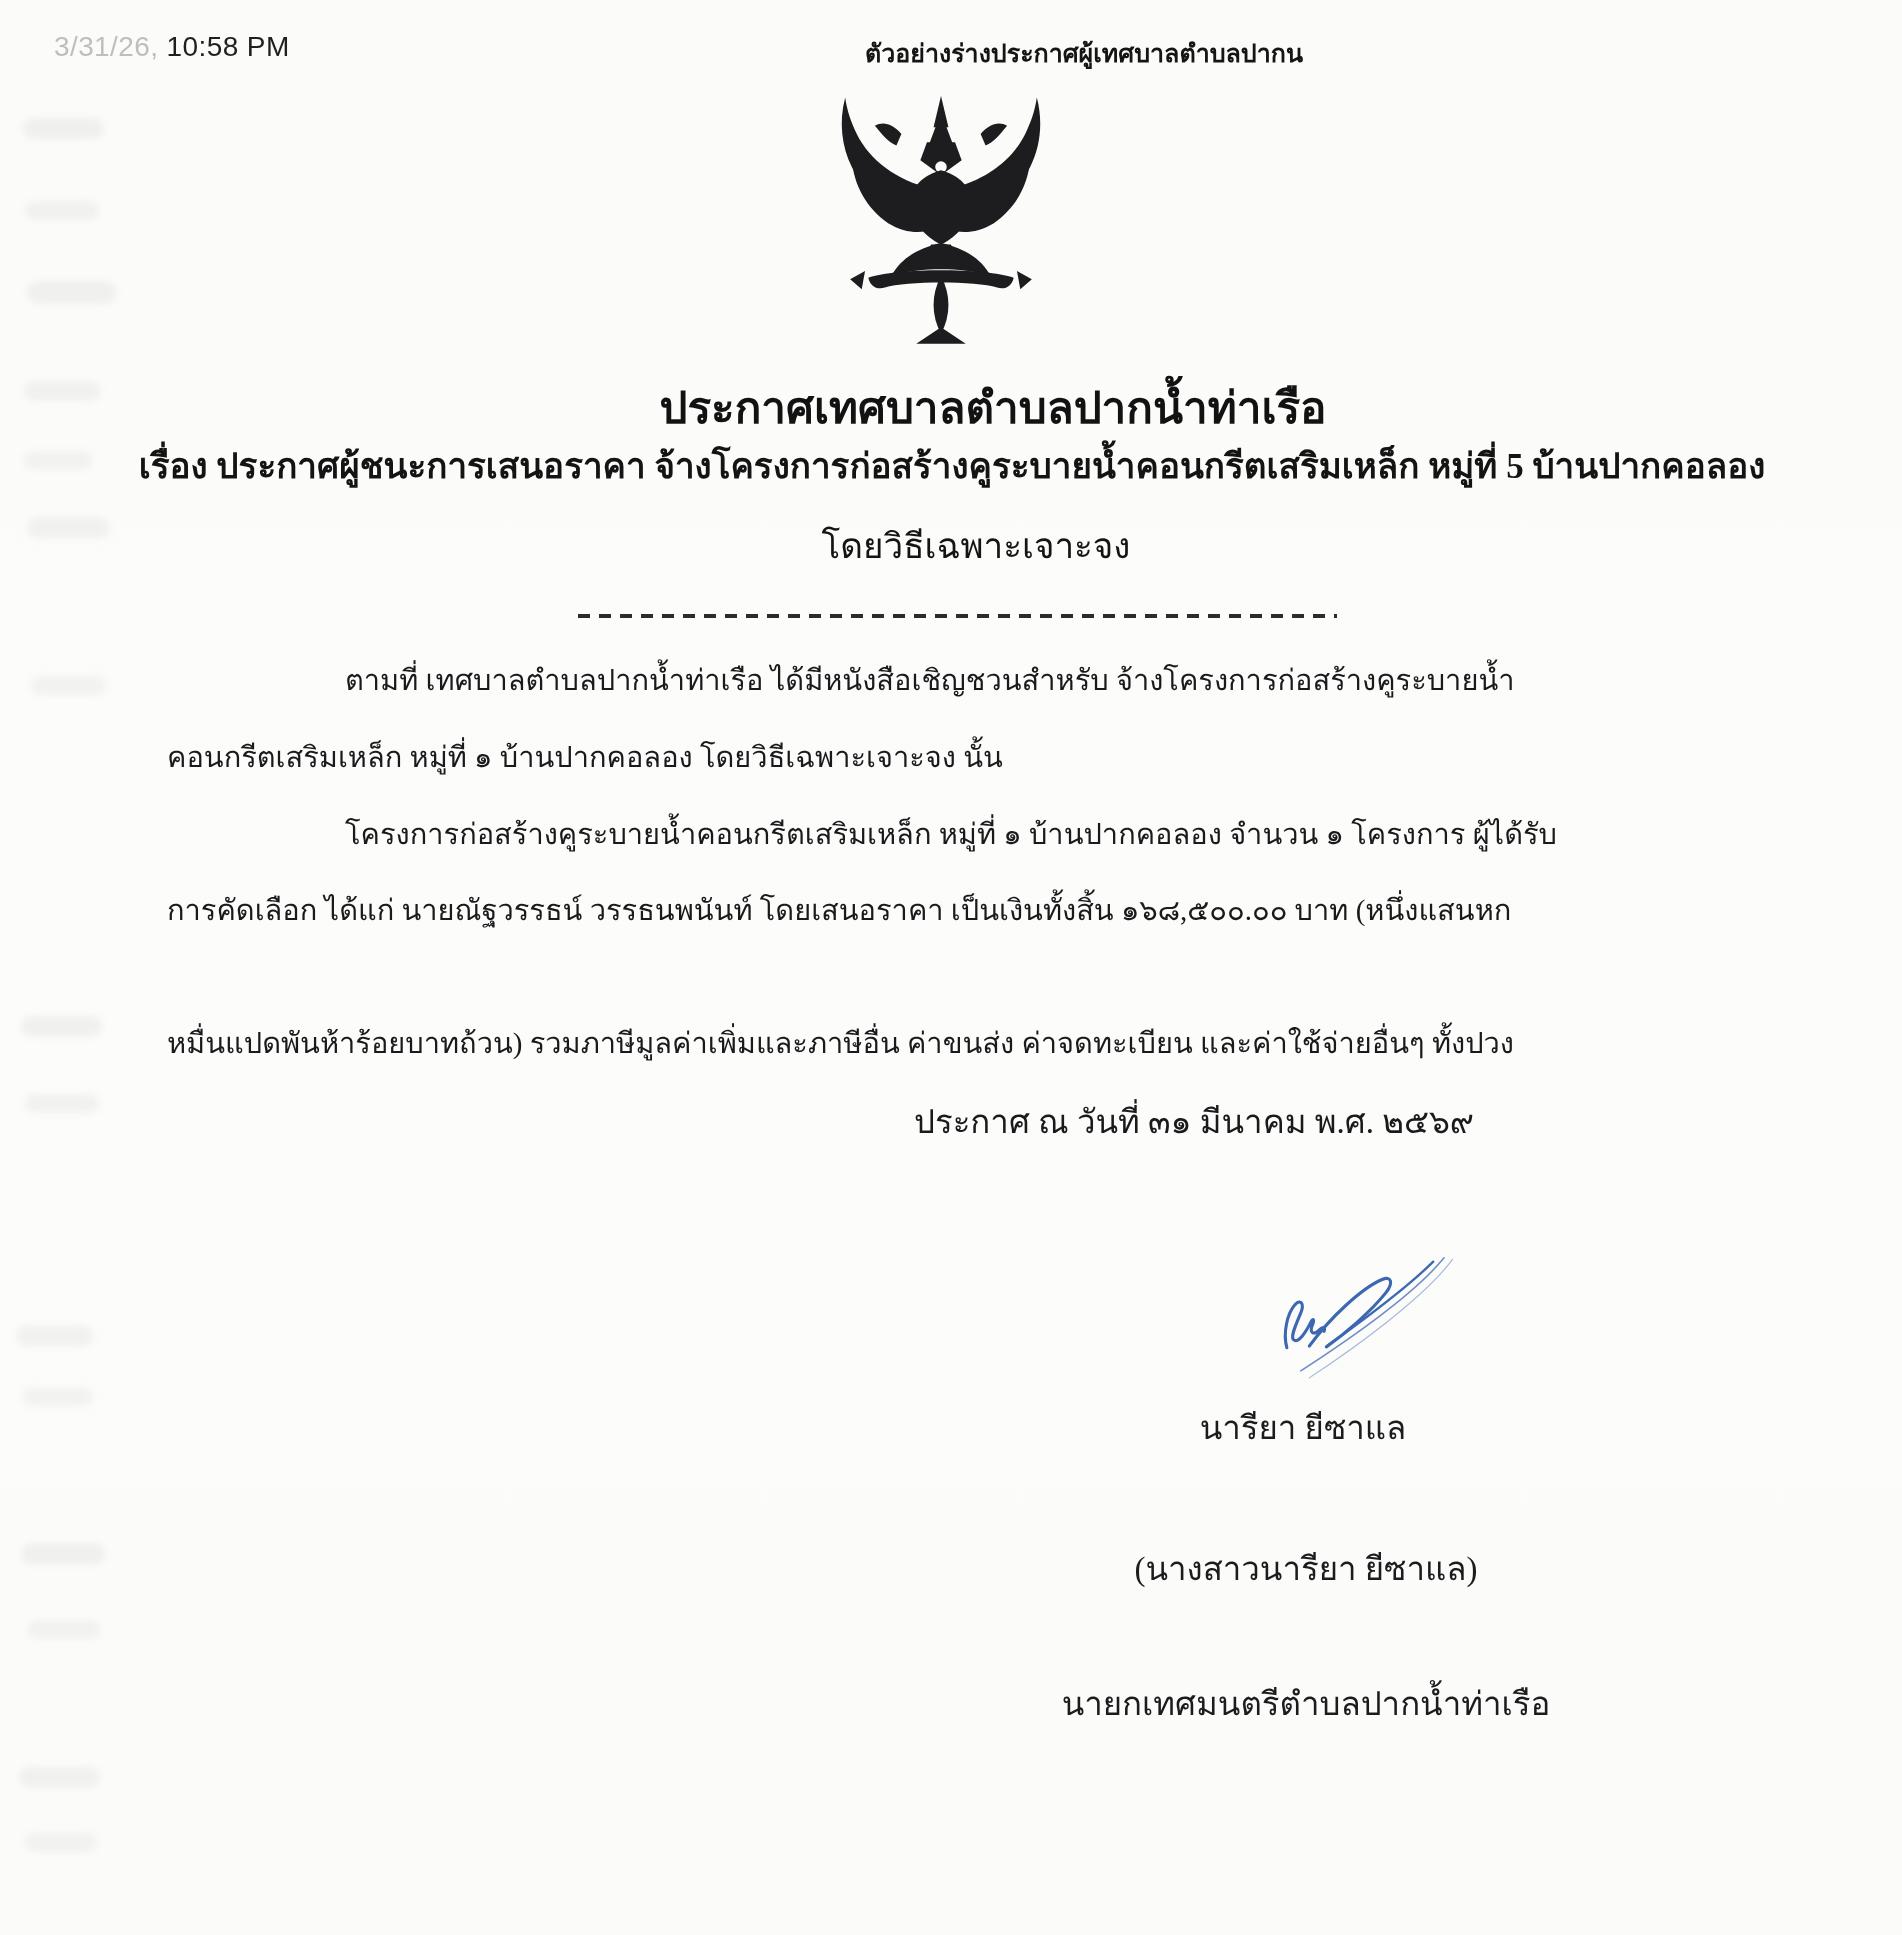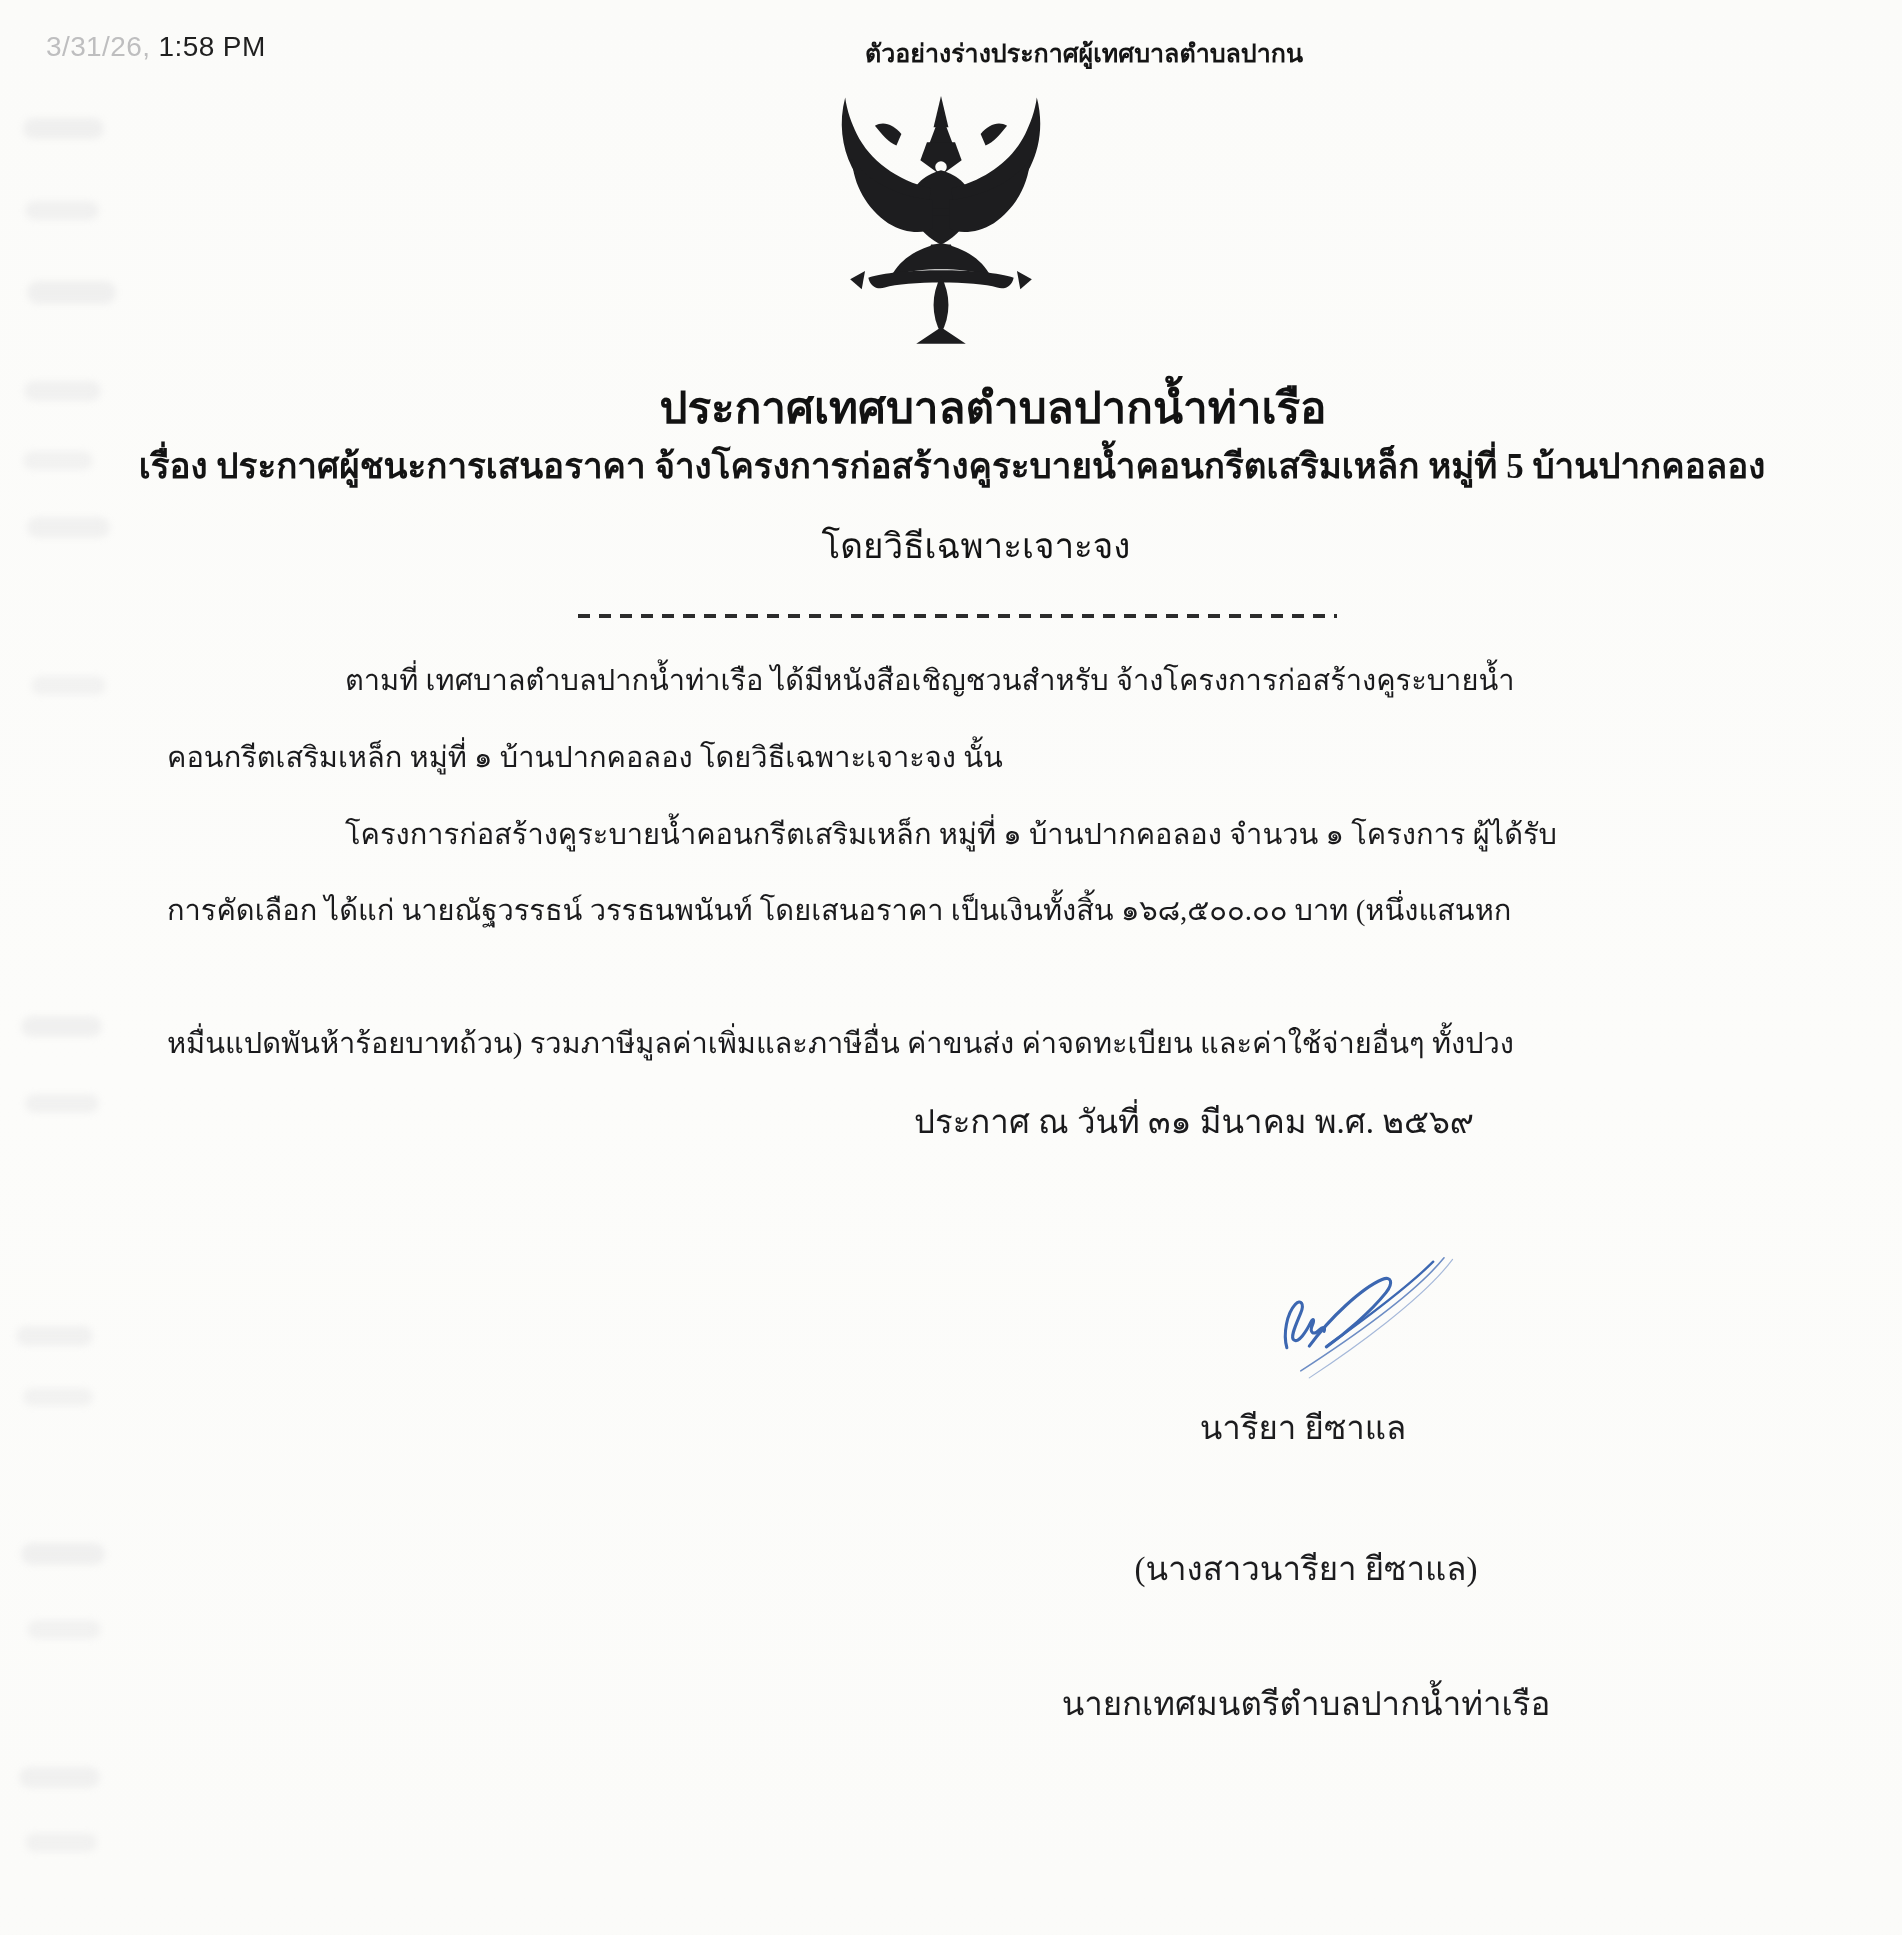--- a/index.html
+++ b/index.html
@@ -5,21 +5,21 @@
   html,body{margin:0;padding:0;}
   body{width:1902px;height:2698px;background:#e9e9e7;font-family:"Liberation Serif","DejaVu Serif",serif;}
   .page{position:relative;width:1902px;height:2698px;background:#fcfcfa;overflow:hidden;
         background-image:linear-gradient(180deg,#fbfbf9 0%,#fcfcfa 40%,#fafaf8 100%);}
   .abs{position:absolute;}
   .center{transform:translateX(-50%);}
   .thai{color:#1c1c1e;white-space:nowrap;}
   .latin{font-family:"Liberation Sans","DejaVu Sans",sans-serif;}
 
   .ts-line{left:46px;top:31px;font-size:28px;letter-spacing:0.4px;color:#1f1f1f;}
-  .ts-faded{color:#b4b4b6;opacity:.85;}
+  .ts-faded{color:#b4b4b6;opacity:.85;margin-left:8px;}
   .hdr-title{left:1084px;top:33px;font-size:25px;font-weight:700;color:#151515;}
 
   .garuda{left:941px;top:91px;}
   .doc-title{left:993px;top:372px;font-size:44px;font-weight:700;color:#121212;}
   .subj1{left:952px;top:438px;font-size:35px;font-weight:700;color:#141414;}
   .subj2{left:976px;top:518px;font-size:35px;font-weight:400;color:#141414;}
   .dashes{left:578px;top:614px;width:759px;height:3.5px;
           background:repeating-linear-gradient(90deg,#2c2c2c 0 11.6px,transparent 11.6px 21px);}
 
   .body-line{font-size:29px;color:#1a1a1c;}
@@ -37,21 +37,21 @@
   .sig-pos{left:1306px;top:1677px;font-size:33px;color:#1c1c1e;}
 
   .ghost{position:absolute;background:#c7c7cb;border-radius:15.5px;filter:blur(3.5px);}
 </style>
 </head>
 <body>
 
 <div class="page">
 
   <div class="abs ts-line latin">
-    <span class="ts-faded">3/31/26,</span><span> 1:58 PM</span>
+    <span class="ts-faded">3/31/26,</span><span> 10:58 PM</span>
   </div>
   <div class="abs center hdr-title thai">ตัวอย่างร่างประกาศผู้เทศบาลตำบลปากน</div>
 
   <div class="abs center garuda">
     <svg width="248" height="256" viewBox="0 0 300 310" aria-hidden="true">
       <g fill="#1d1d1f">
 
         <path d="M150 6 L159 44 L141 44 Z"></path>
         <path d="M150 26 L165 66 L135 66 Z"></path>
 

